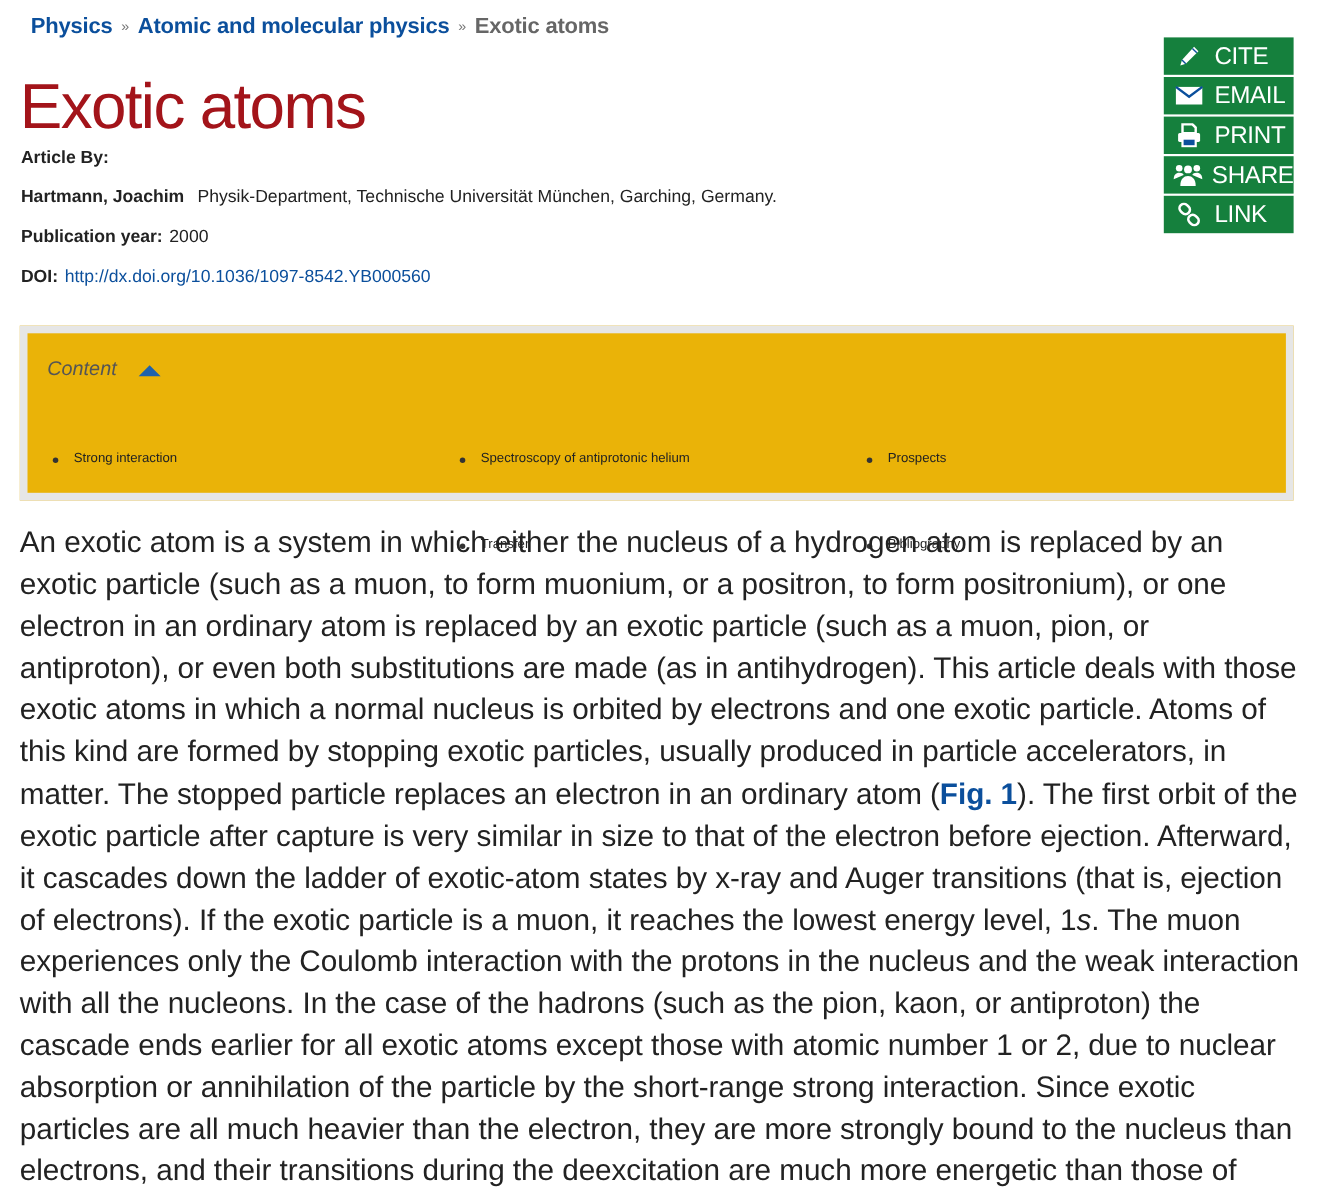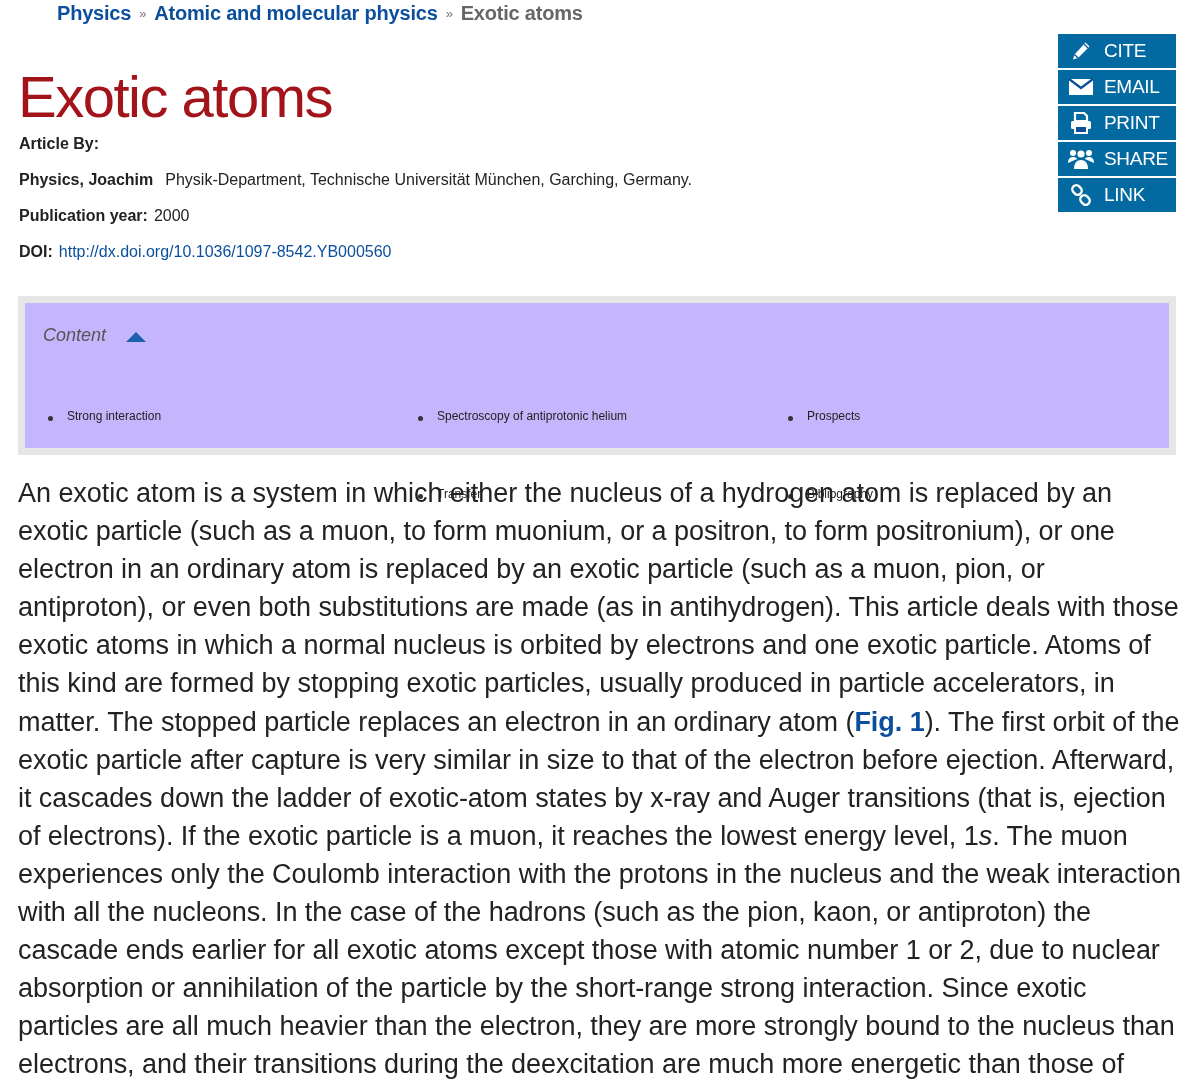--- a/index.html
+++ b/index.html
@@ -6,24 +6,23 @@
     html, body { width: 1200px; height: 1086px; background: #ffffff; overflow: hidden; }
     body {
       font-family: "Liberation Sans", "DejaVu Sans", sans-serif;
       color: #222222;
       position: relative;
     }
     a { text-decoration: none; }
 
     
     .breadcrumb {
-      position: absolute; left: 28px; top: 2px;
+      position: absolute; left: 28px; top: 13px;
       font-size: 20px; font-weight: bold; letter-spacing: -0.2px;
       white-space: nowrap;
-      margin-left: 29px;
     }
     .breadcrumb .crumb-link { color: #0b4f9c; }
     .breadcrumb .sep { color: #777777; font-size: 13px; font-weight: normal; padding: 0 8px; position: relative; top: -2px; }
     .breadcrumb .crumb-current { color: #666666; }
 
     
     .page-title {
       position: absolute; left: 18px; top: 64px;
       font-size: 58px; font-weight: normal; color: #a3141a;
       letter-spacing: -1.5px; line-height: 66px;
@@ -35,31 +34,31 @@
     .meta .label { font-weight: bold; }
     .meta .author { font-weight: bold; margin-right: 12px; }
     .meta .doi-link { color: #0b4f9c; margin-left: 6px; }
     .meta .value { margin-left: 6px; }
 
     
     .actions { position: absolute; left: 1058px; top: 34px; width: 118px; }
     .action-btn {
       display: flex; align-items: center;
       height: 34px; margin-bottom: 2px;
-      background: #0369a1; color: #ffffff;
-      font-size: 19px; font-weight: normal; letter-spacing: -0.3px;
+      background: #15803d; color: #ffffff;
+      font-size: 22px; font-weight: normal; letter-spacing: -0.3px;
       cursor: pointer;
     }
     .action-btn .icon { width: 46px; display: flex; justify-content: center; align-items: center; }
     .action-btn .icon svg { display: block; }
 
     
     .contents {
       position: absolute; left: 18px; top: 296px; width: 1158px; height: 159px;
-      border: 7px solid #e6e6e6; background: #c4b5fd;
+      border: 7px solid #e6e6e6; background: #eab308;
     }
     .contents-header { position: absolute; left: 18px; top: 22px; display: flex; align-items: center; cursor: pointer; }
     .contents-title { font-size: 18px; font-style: italic; color: #555555; }
     .caret-up {
       width: 0; height: 0; margin-left: 20px; margin-top: 2px;
       border-left: 10px solid transparent; border-right: 10px solid transparent;
       border-bottom: 10px solid #1e62ad;
     }
     .contents-cols { position: absolute; top: 52px; left: 20px; width: 1100px; }
     .contents-col { position: absolute; top: 0; }
@@ -89,21 +88,21 @@
   <a class="crumb-link">Physics</a><span class="sep">»</span><a class="crumb-link">Atomic and molecular physics</a><span class="sep">»</span><span class="crumb-current">Exotic atoms</span>
 </nav>
 
 <h1 class="page-title">Exotic atoms</h1>
 
 <div class="meta">
   <div class="row">
     <span class="label">Article By:</span>
   </div>
   <div class="row">
-    <span class="author">Physics, Joachim</span><span>Physik-Department, Technische Universität München, Garching, Germany.</span>
+    <span class="author">Hartmann, Joachim</span><span>Physik-Department, Technische Universität München, Garching, Germany.</span>
   </div>
   <div class="row">
     <span class="label">Publication year:</span><span class="value">2000</span>
   </div>
   <div class="row">
     <span class="label">DOI:</span><a class="doi-link">http://dx.doi.org/10.1036/1097-8542.YB000560</a>
   </div>
 </div>
 
 <div class="actions">

